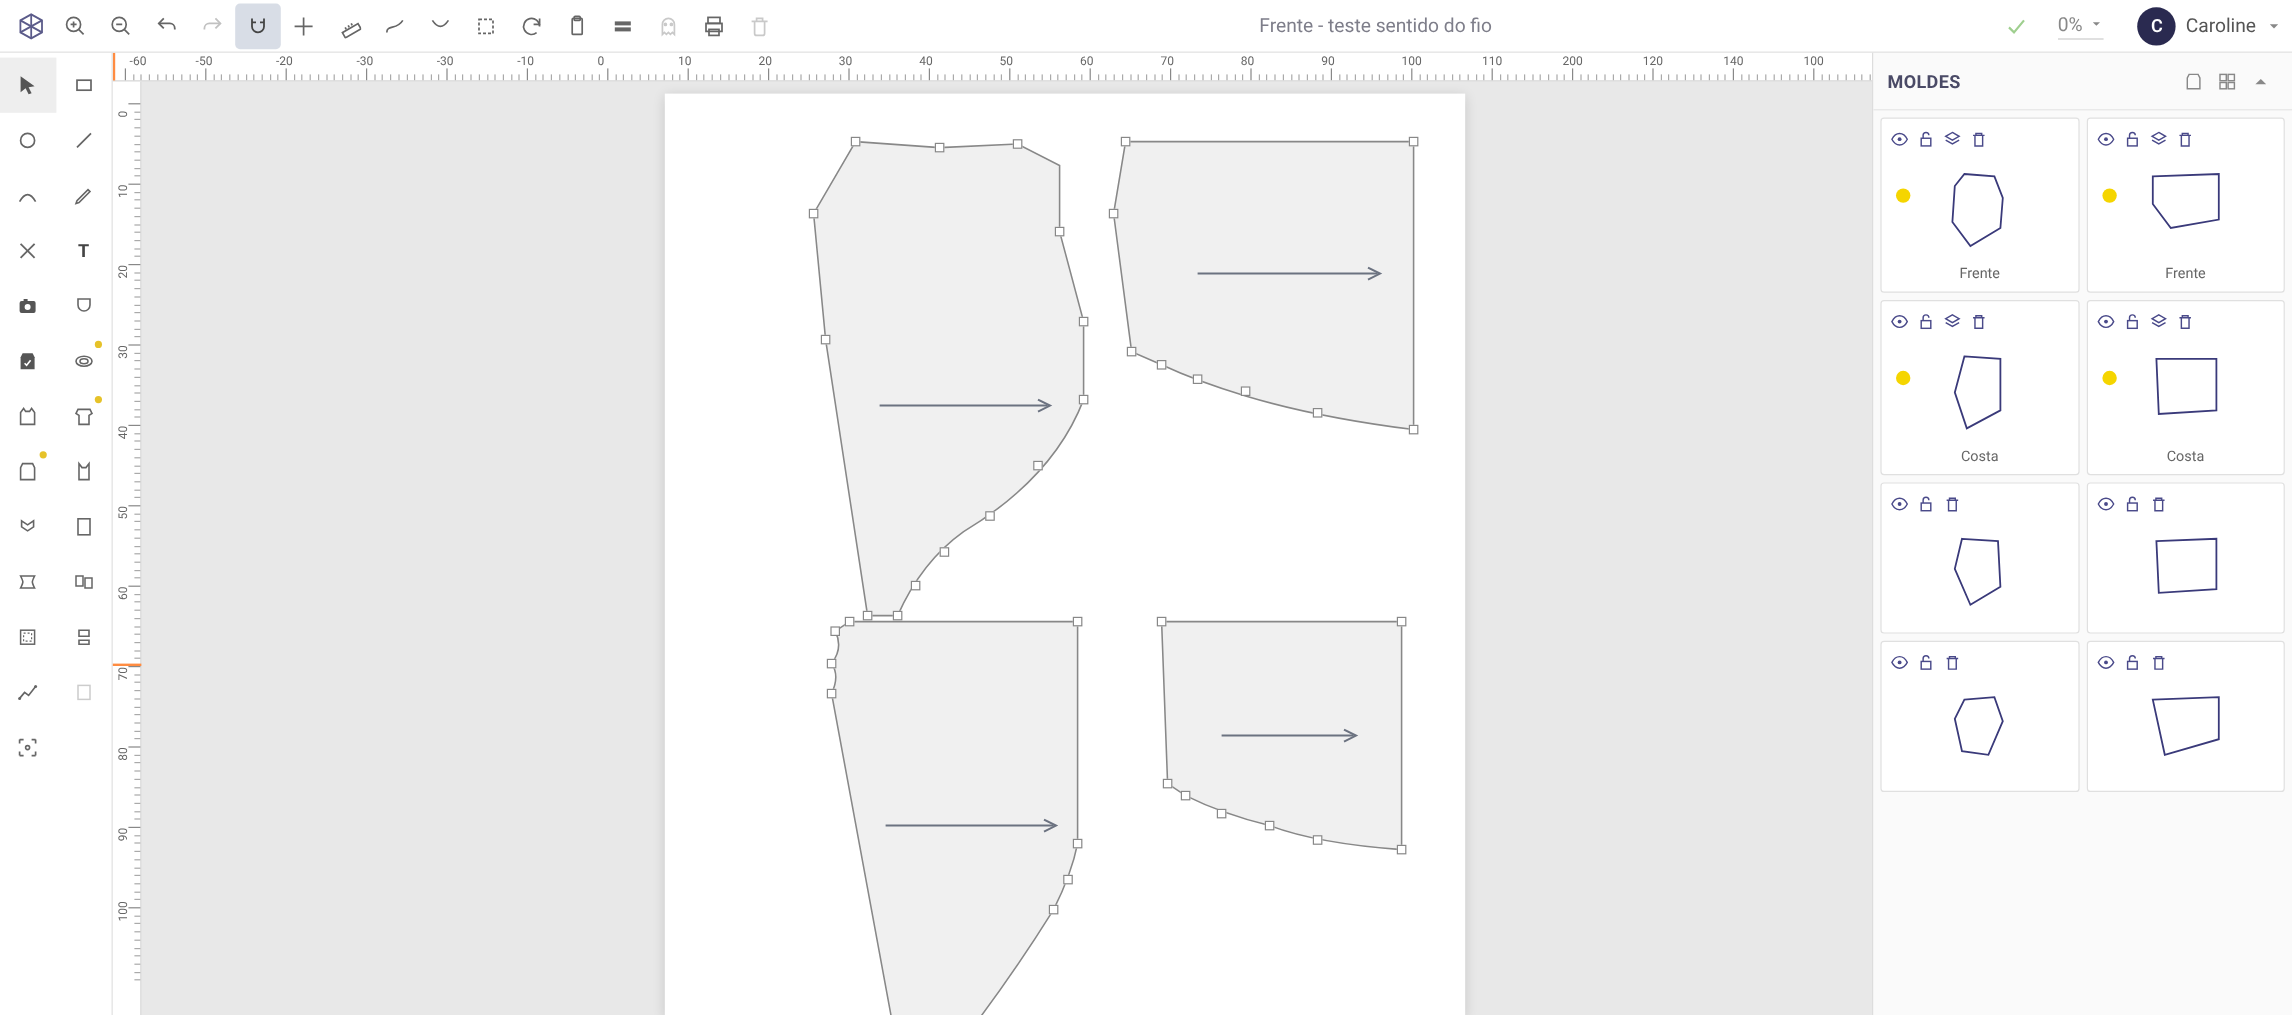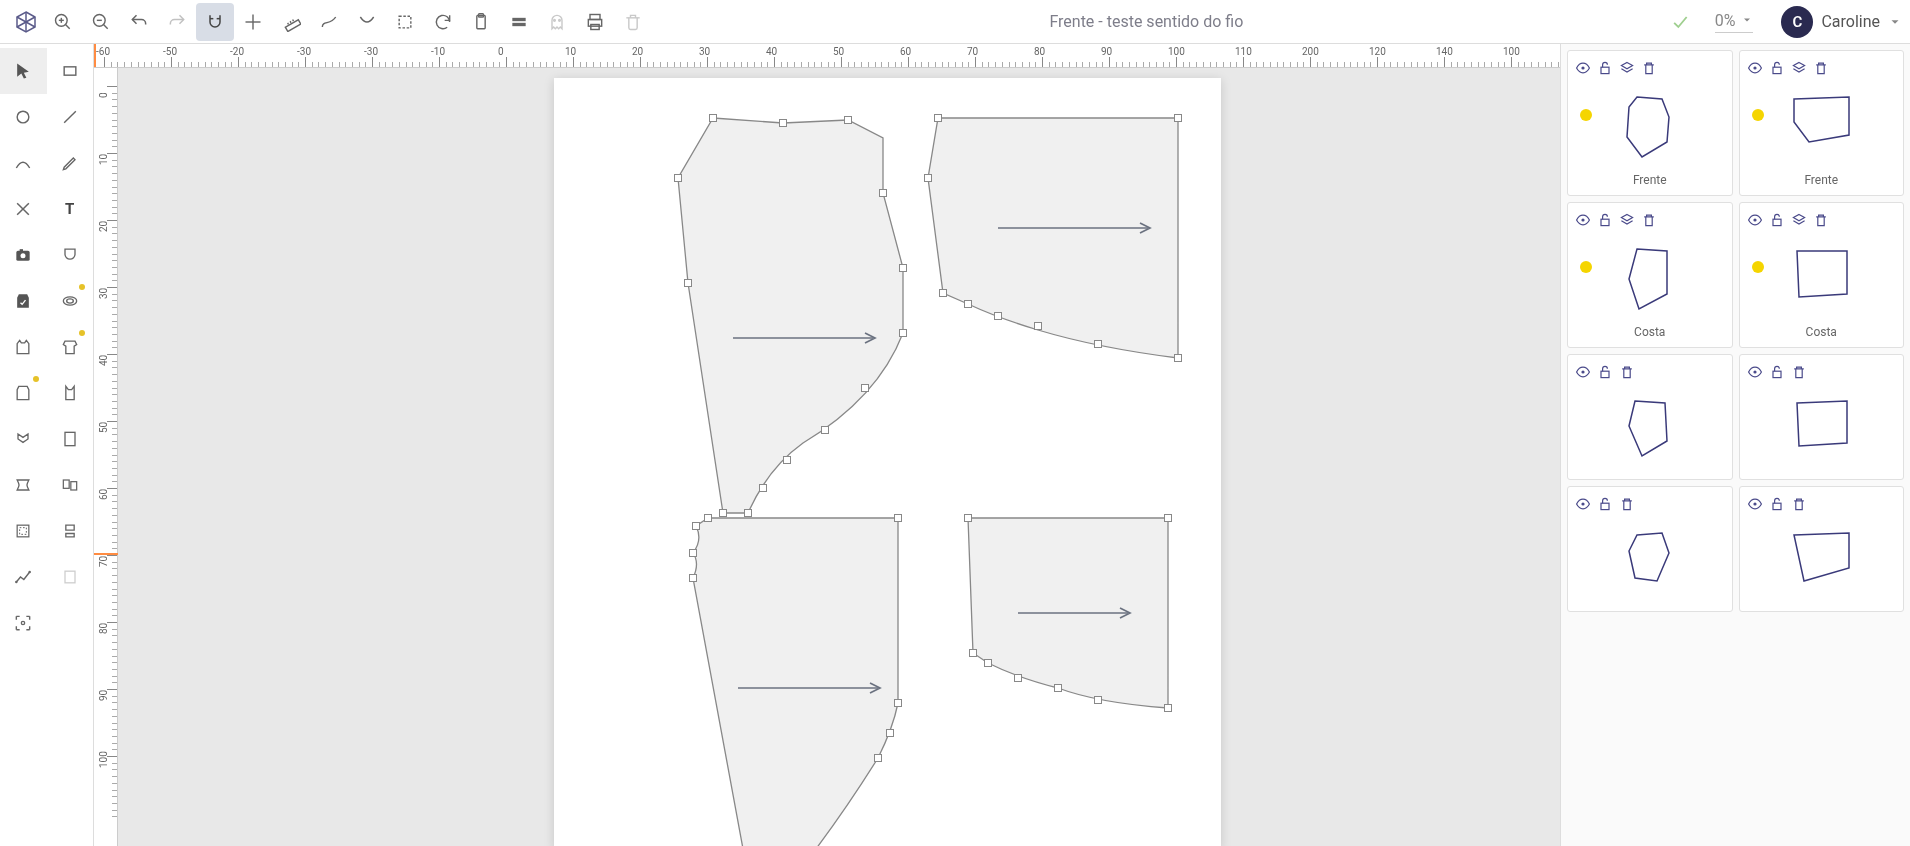--- a/index.html
+++ b/index.html
@@ -363,21 +363,21 @@
           <circle cx="12" cy="12" r="2" fill="none" stroke="#666" stroke-width="1.6"></circle>
         </svg>
       </div>
       <div class="tool-cell"></div>
     </div>
   </div>
 
 <div class="ruler-top" id="ruler-top">
   <div class="ruler-orange" style="left:0; top:0; width:2px; height:24px;"></div>
 <div class="ruler-major" style="left: 10px;"></div>
-    <div class="ruler-tick" style="left: 2px;">-60</div>
+    <div class="ruler-tick" style="left: 2px; padding-left: 12px;">-60</div>
     <div class="ruler-minor" style="left: 16.7px;"></div>
     <div class="ruler-minor" style="left: 23.4px;"></div>
     <div class="ruler-minor" style="left: 30.1px;"></div>
     <div class="ruler-minor" style="left: 36.8px;"></div>
     <div class="ruler-minor" style="left: 43.5px;"></div>
     <div class="ruler-minor" style="left: 50.2px;"></div>
     <div class="ruler-minor" style="left: 56.9px;"></div>
     <div class="ruler-minor" style="left: 63.6px;"></div>
     <div class="ruler-minor" style="left: 70.3px;"></div>
     <div class="ruler-major" style="left: 77px;"></div>
@@ -779,20 +779,41 @@
       <line x1="100" y1="105" x2="210" y2="105" class="grain-arrow"></line>
         <path d="M202 100 L212 105 L202 110" class="grain-arrow"></path>
     </svg>
     <div class="handle" style="left:46px;top:6px"></div><div class="handle" style="left:246px;top:6px"></div><div class="handle" style="left:246px;top:196px"></div>
     <div class="handle" style="left:176px;top:188px"></div><div class="handle" style="left:136px;top:176px"></div><div class="handle" style="left:96px;top:166px"></div>
     <div class="handle" style="left:66px;top:151px"></div><div class="handle" style="left:51px;top:141px"></div>
   </div>
 </div>
 
 <div class="right-panel">
+  <div class="panel-header">
+    <span class="panel-title">MOLDES</span>
+    <div class="panel-hdr-icon">
+        <svg width="18" height="18" viewBox="0 0 24 24" fill="none" stroke="currentColor" stroke-width="1.6">
+          <path d="M7 4h10l2 4v12H5V8z"></path>
+        </svg>
+      </div>
+    <div class="panel-hdr-icon">
+        <svg width="18" height="18" viewBox="0 0 24 24" fill="none" stroke="currentColor" stroke-width="1.6">
+          <rect x="4" y="4" width="7" height="7"></rect>
+          <rect x="13" y="4" width="7" height="7"></rect>
+          <rect x="4" y="13" width="7" height="7"></rect>
+          <rect x="13" y="13" width="7" height="7"></rect>
+        </svg>
+      </div>
+    <div class="panel-hdr-icon">
+        <svg width="18" height="18" viewBox="0 0 24 24" fill="currentColor">
+          <path d="M6 15l6-6 6 6z"></path>
+        </svg>
+      </div>
+  </div>
   <div class="molde-grid" id="molde-grid">
       <div class="molde-card">
         <div class="molde-icons">
           <span class="mi">
             <svg width="16" height="16" viewBox="0 0 20 20">
               <path d="M2 10s3-6 8-6 8 6 8 6-3 6-8 6-8-6-8-6z" fill="none" stroke="currentColor" stroke-width="1.5"></path>
               <circle cx="10" cy="10" r="2" fill="currentColor"></circle>
             </svg>
           </span>
           <span class="mi">

